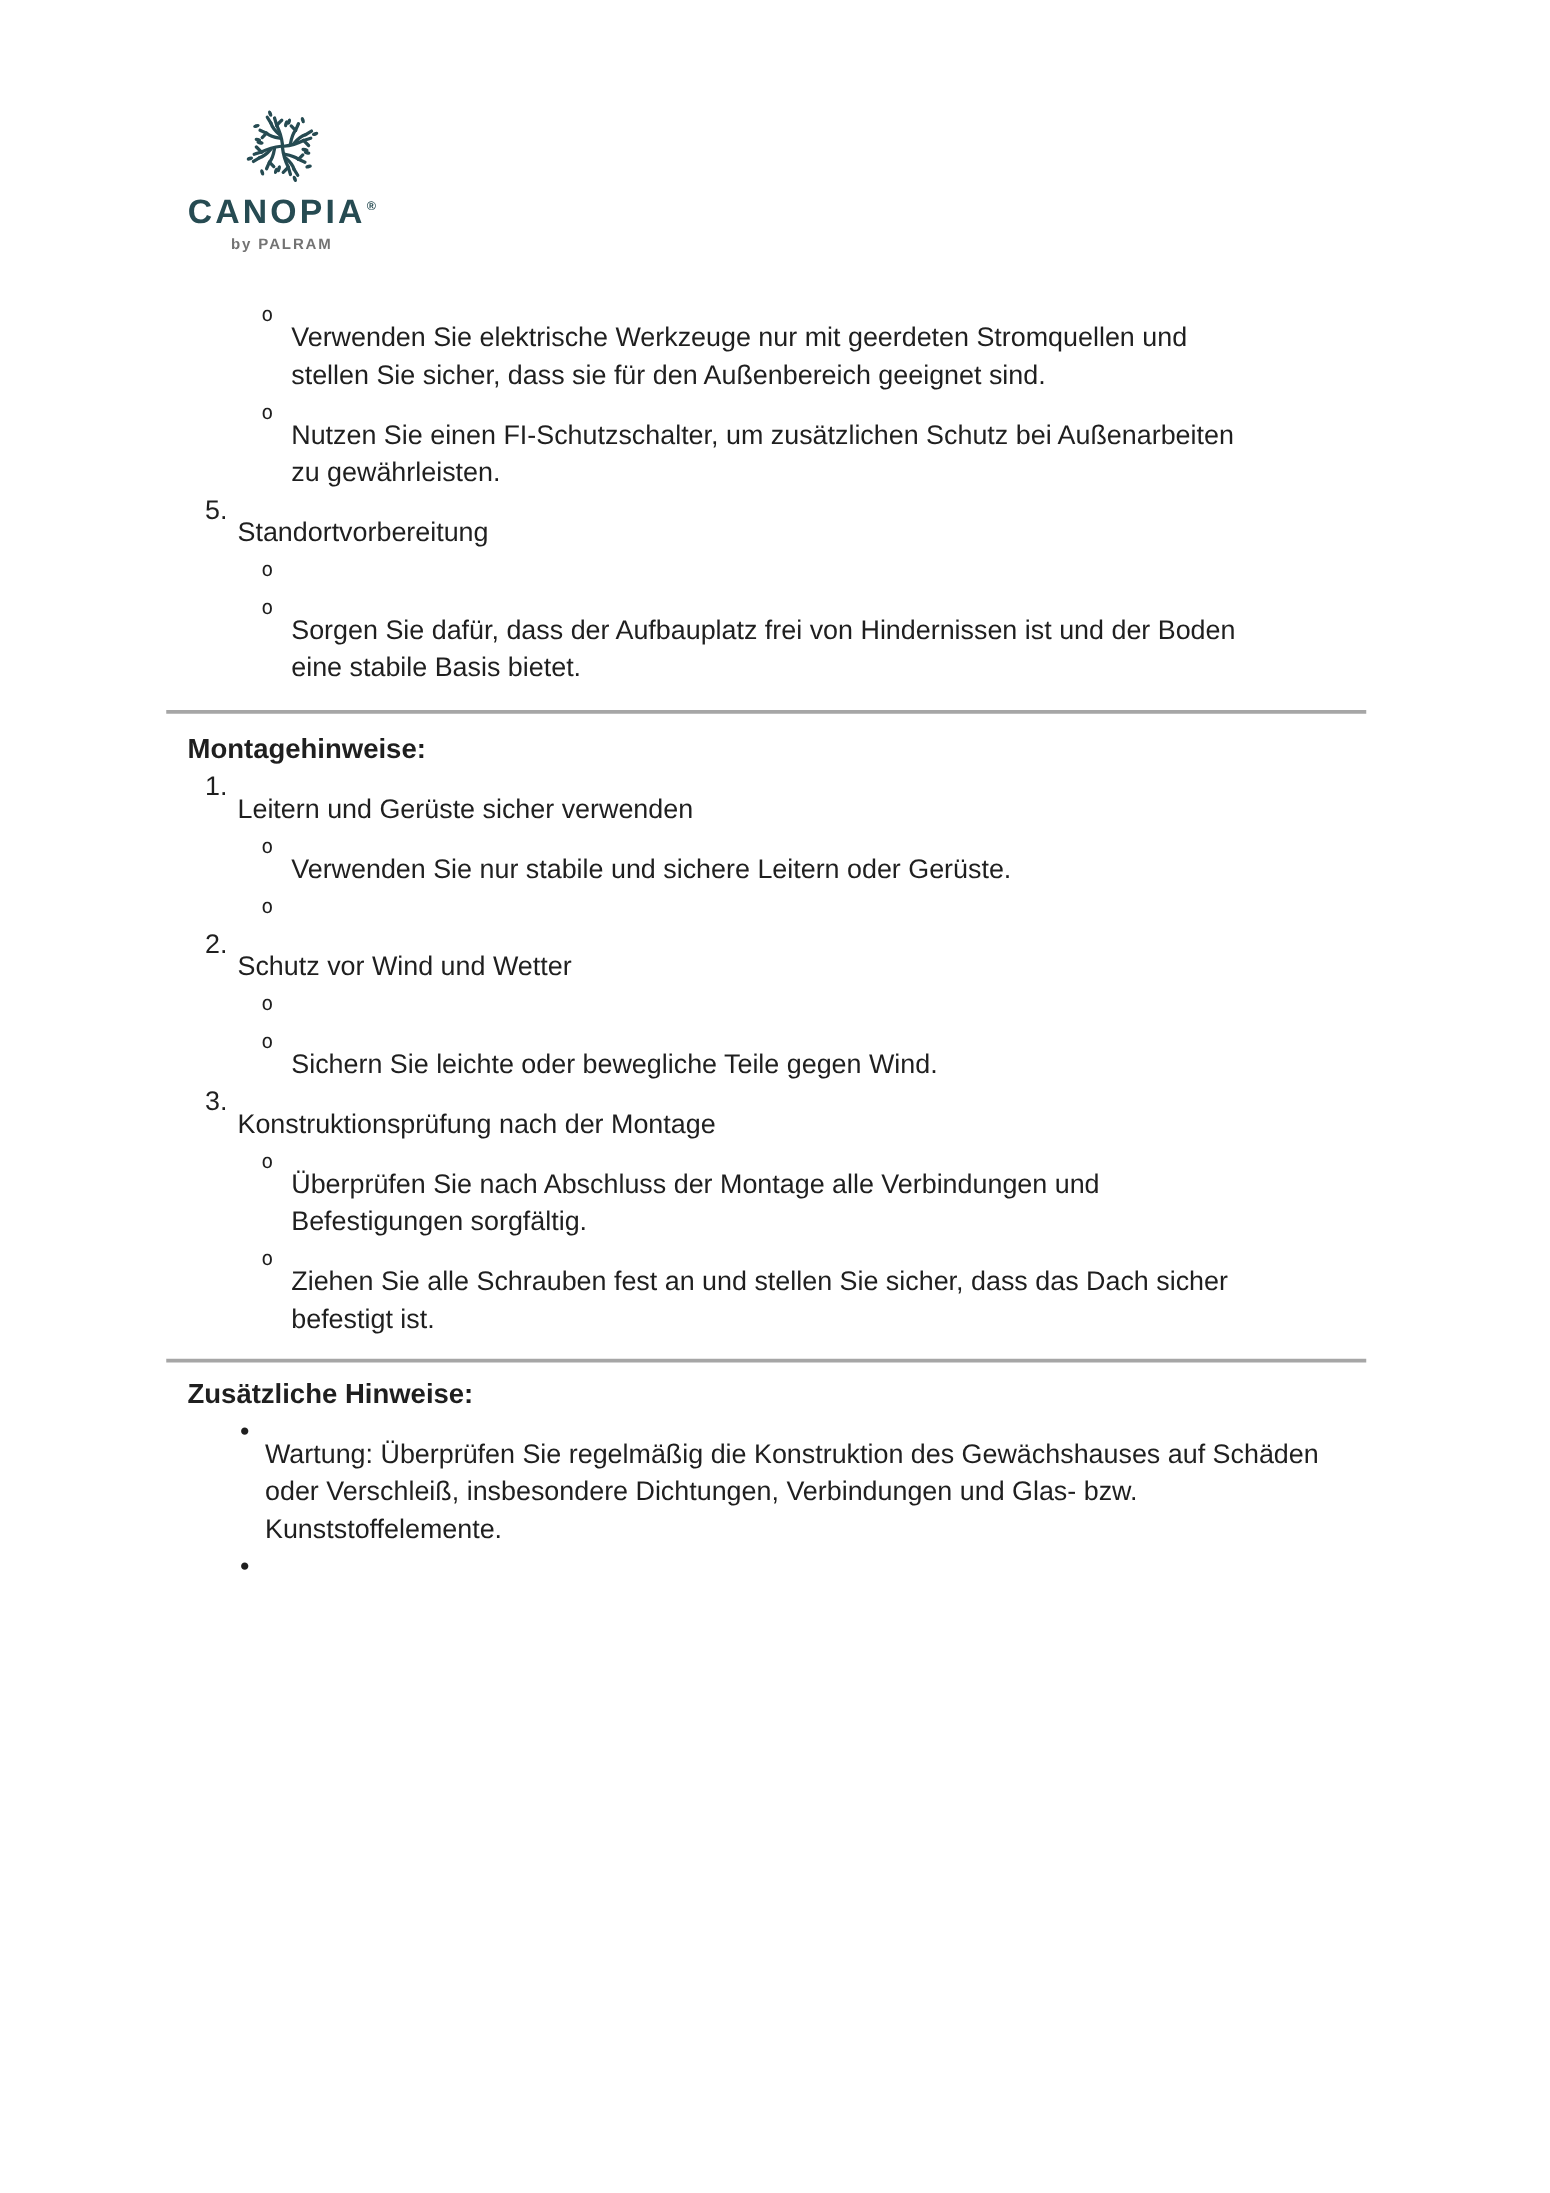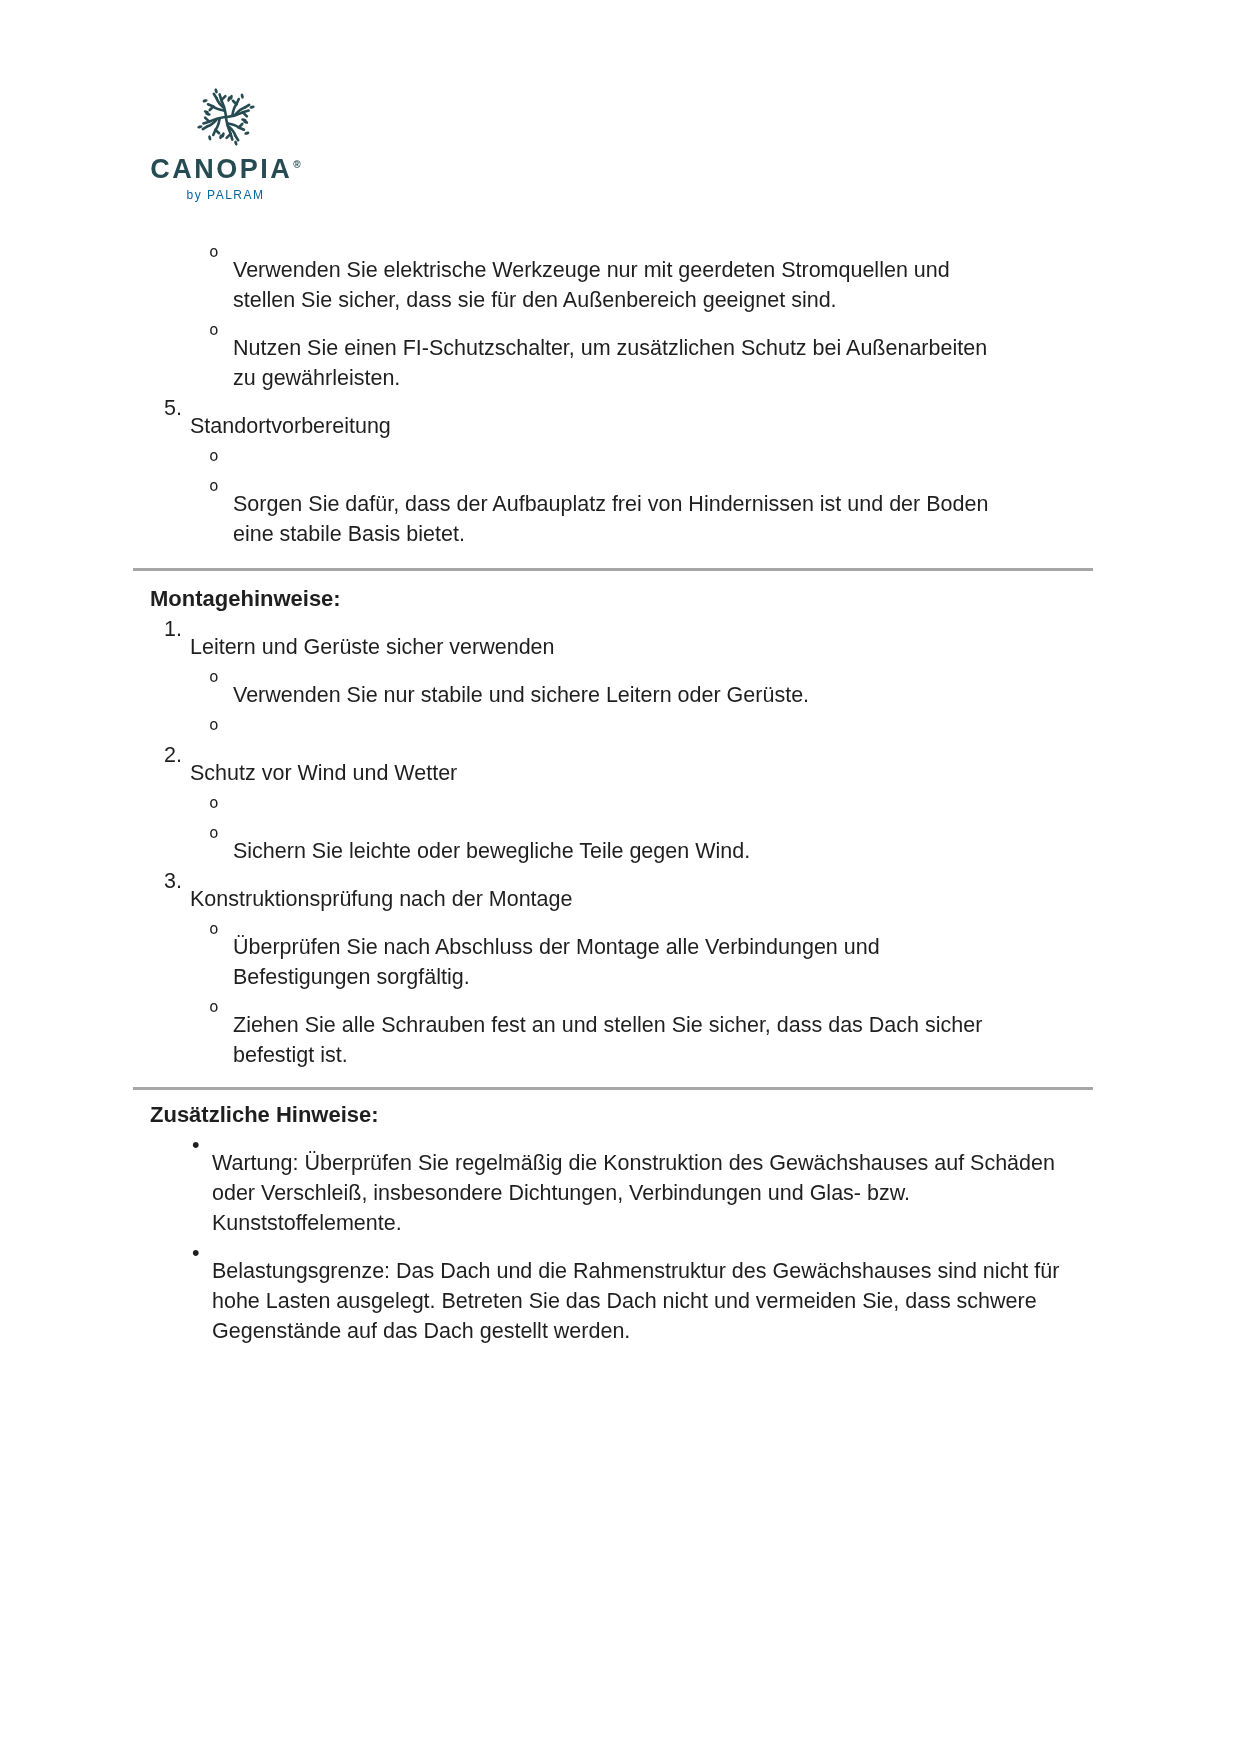--- a/index.html
+++ b/index.html
@@ -33,23 +33,23 @@
   }
   .logo-reg {
     font-size: 10px;
     vertical-align: super;
     letter-spacing: 0;
     margin-left: 1px;
   }
   .logo-tagline {
     margin-top: 5px;
     font-size: 12px;
-    font-weight: 400;
+    font-weight: 700;
     letter-spacing: 1.5px;
-    color: #0369a1;
+    color: #737373;
   }
 
   
   .content {
     position: absolute;
     left: 133px;
     top: 237px;
     width: 1000px;
     font-size: 21.5px;
     line-height: 30px;
@@ -188,19 +188,16 @@
     <div class="heading">Zusätzliche Hinweise:</div>
 
     <div class="row row-dot">
       <span class="marker">•</span>
       <span class="txt">Wartung: Überprüfen Sie regelmäßig die Konstruktion des Gewächshauses auf Schäden
 oder Verschleiß, insbesondere Dichtungen, Verbindungen und Glas- bzw.
 Kunststoffelemente.</span>
     </div>
     <div class="row row-dot">
       <span class="marker">•</span>
-      <span class="txt">Belastungsgrenze: Das Dach und die Rahmenstruktur des Gewächshauses sind nicht für
-hohe Lasten ausgelegt. Betreten Sie das Dach nicht und vermeiden Sie, dass schwere
-Gegenstände auf das Dach gestellt werden.</span>
     </div>
 
   </div>
 </div>
 
 </body></html>

